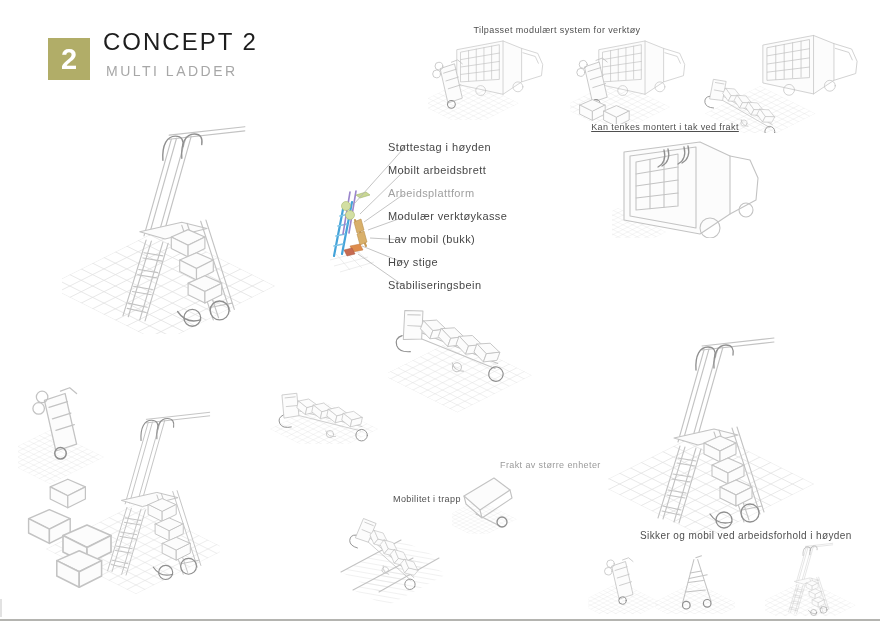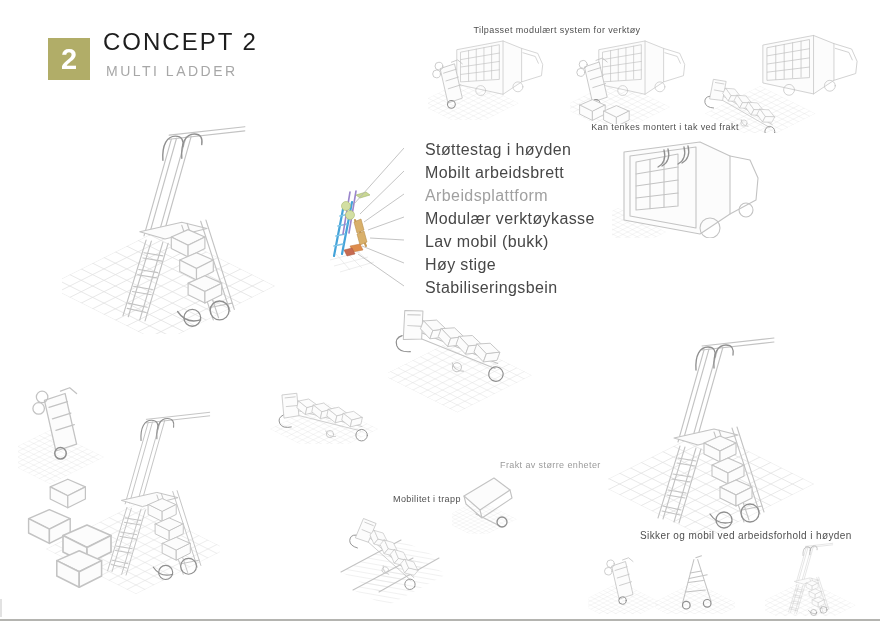--- a/index.html
+++ b/index.html
@@ -13,21 +13,21 @@
     font-size:29px;font-weight:bold;}
   .title{position:absolute;left:103px;top:28px;font-size:24px;font-weight:500;
     color:#1d1d1d;letter-spacing:2px;}
   .subtitle{position:absolute;left:106px;top:63px;font-size:14px;color:#a7a7a7;
     letter-spacing:2.5px;}
   
   .cap{position:absolute;font-size:9px;color:#4f4f4f;letter-spacing:0.4px;white-space:nowrap;}
   .cap.center{text-align:center;}
   .cap.faint{color:#9b9b9b;}
   
-  .clabel{position:absolute;left:425px;font-size:16px;color:#474747;letter-spacing:0.4px;
+  .clabel{position:absolute;left:388px;font-size:11px;color:#474747;letter-spacing:0.4px;
     white-space:nowrap;}
   .clabel.faint{color:#a0a0a0;text-align:right;}
   
   .s{stroke:#c3c3c3;fill:none;stroke-width:1.1;stroke-linecap:round;stroke-linejoin:round;}
   .sf{stroke:#c3c3c3;fill:#fcfcfc;stroke-width:1.1;stroke-linecap:round;stroke-linejoin:round;}
   .sd{stroke:#8f8f8f;fill:none;stroke-width:1.3;stroke-linecap:round;stroke-linejoin:round;}
   .gl{stroke:#e0e0e0;fill:none;stroke-width:0.8;}
   .sketch{position:absolute;}
   
   .bottom-line{position:absolute;left:0;top:619px;width:880px;height:2px;background:#b4b4b0;}
@@ -193,21 +193,21 @@
     <use href="#sym-cube" transform="translate(8,66) scale(0.8)"></use>
     <use href="#sym-cube" transform="translate(32,72) scale(0.8)"></use>
   </svg>
 
   <svg class="sketch" style="left:703px;top:28px;" width="165" height="105" viewBox="0 0 165 105">
     <use href="#sym-grid" transform="translate(2,58) scale(0.46)"></use>
     <use href="#sym-van" transform="translate(48,2) scale(0.68)"></use>
     <use href="#sym-trolley" transform="translate(6,42) rotate(18) scale(0.62)"></use>
   </svg>
 
-  <div class="cap center" style="left:590px;top:122px;width:150px;">Kan tenkes montert i tak ved frakt</div>
+  <div class="cap center" style="left:590px;top:122px;width:150px;text-decoration:underline;">Kan tenkes montert i tak ved frakt</div>
   <svg class="sketch" style="left:612px;top:132px;" width="150" height="106" viewBox="0 0 150 106">
     <use href="#sym-grid" transform="translate(-42,76) scale(0.4)"></use>
     <use href="#sym-vanroof"></use>
   </svg>
 
   <svg class="sketch" style="left:62px;top:112px;" width="230" height="222" viewBox="0 0 230 222">
     <use href="#sym-grid" transform="translate(-15,117) scale(0.95)"></use>
     <use href="#sym-ladder" transform="translate(40,0) scale(1.05)"></use>
   </svg>
 

